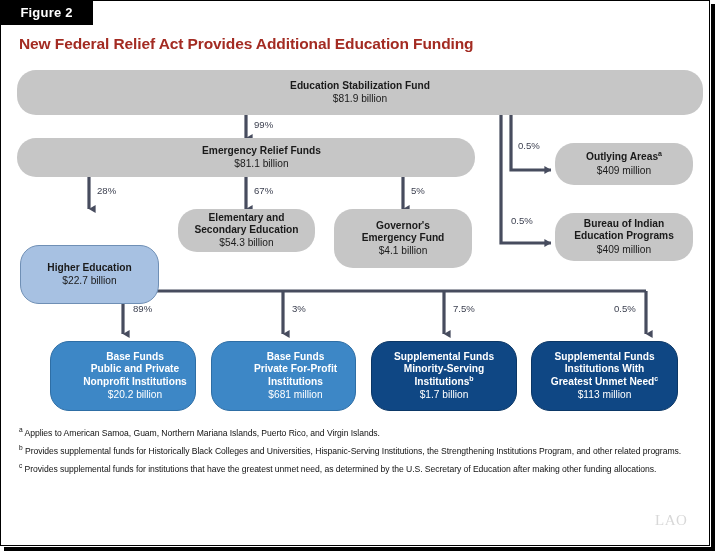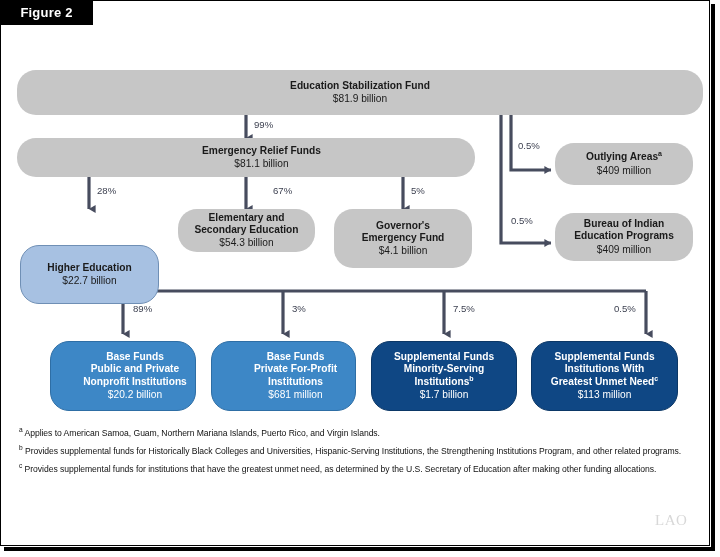--- a/index.html
+++ b/index.html
@@ -144,20 +144,21 @@
 </head>
 <body>
 
 <div id="figure-root">
 
   <div class="frame"></div>
   <div class="shadow-right"></div>
   <div class="shadow-bottom"></div>
 
   <div class="figure-tag">Figure 2</div>
+  <div class="figure-title">New Federal Relief Act Provides Additional Education Funding</div>
 
   <svg class="arrows" viewBox="0 0 720 557">
     <defs>
       <marker id="ah-down" markerWidth="9" markerHeight="9" refX="4.5" refY="7.4" orient="auto" markerUnits="userSpaceOnUse">
         <path d="M0.6,0.8 L4.5,7.6 L8.4,0.8 Z" fill="#474c5e"></path>
       </marker>
       <marker id="ah-right" markerWidth="9" markerHeight="9" refX="7.4" refY="4.5" orient="auto" markerUnits="userSpaceOnUse">
         <path d="M0.8,0.6 L7.6,4.5 L0.8,8.4 Z" fill="#474c5e"></path>
       </marker>
     </defs>
@@ -178,21 +179,21 @@
     <line x1="123" y1="291" x2="123" y2="334" stroke="#474c5e" stroke-width="3.2" marker-end="url(#ah-down)"></line>
     <line x1="283" y1="291" x2="283" y2="334" stroke="#474c5e" stroke-width="3.2" marker-end="url(#ah-down)"></line>
     <line x1="444" y1="291" x2="444" y2="334" stroke="#474c5e" stroke-width="3.2" marker-end="url(#ah-down)"></line>
     <line x1="646" y1="291" x2="646" y2="334" stroke="#474c5e" stroke-width="3.2" marker-end="url(#ah-down)"></line>
   </svg>
 
   <div class="pct" style="left:254px; top:119px;">99%</div>
   <div class="pct" style="left:518px; top:140px;">0.5%</div>
   <div class="pct" style="left:511px; top:215px;">0.5%</div>
   <div class="pct" style="left:97px; top:185px;">28%</div>
-  <div class="pct" style="left:254px; top:185px;margin-left:19px;">67%</div>
+  <div class="pct" style="left:254px; top:185px;">67%</div>
   <div class="pct" style="left:411px; top:185px;">5%</div>
   <div class="pct" style="left:133px; top:303px;">89%</div>
   <div class="pct" style="left:292px; top:303px;">3%</div>
   <div class="pct" style="left:453px; top:303px;">7.5%</div>
   <div class="pct" style="left:614px; top:303px;">0.5%</div>
 
   <div class="node gray" style="left:17px; top:70px; width:686px; height:45px;">
     <div class="nm">Education Stabilization Fund</div>
     <div class="amt">$81.9 billion</div>
   </div>

